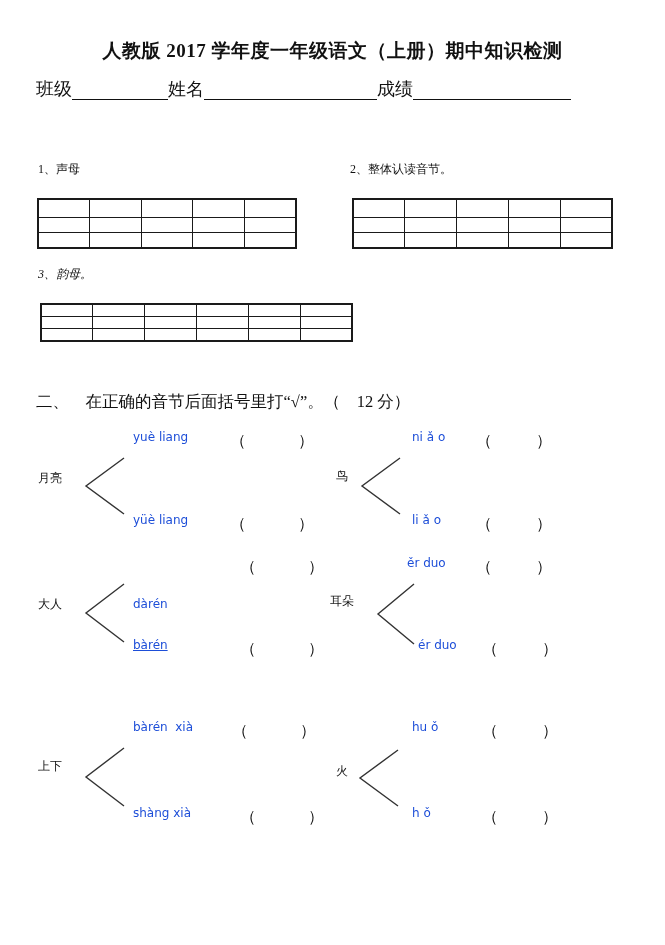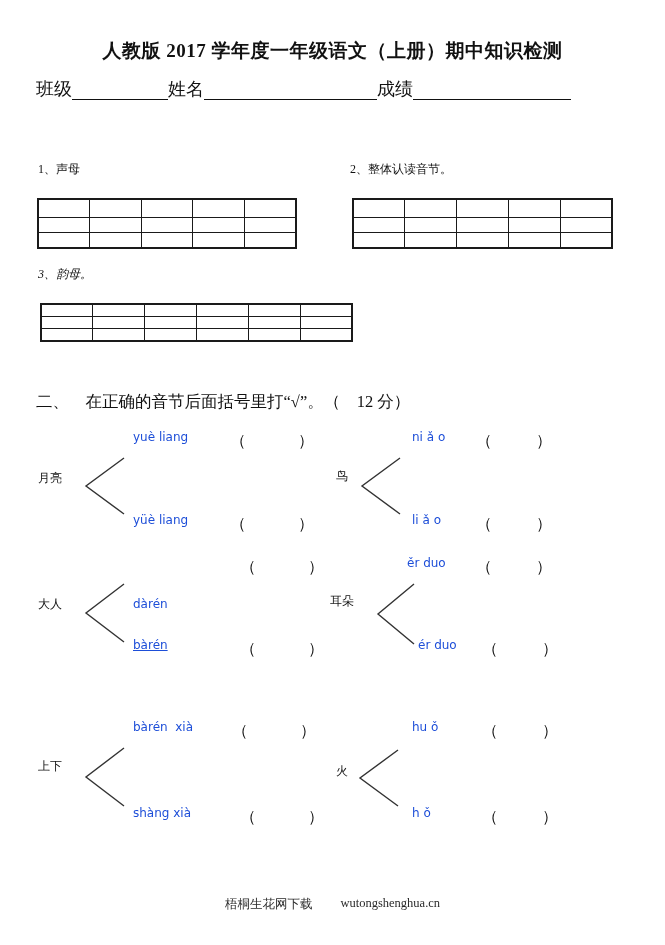--- a/index.html
+++ b/index.html
@@ -269,18 +269,14 @@
   <div class="abs parens pr" style="left:482px; top:721px;">
     <span>（</span>
     <span>）</span>
   </div>
   <div class="abs pinyin" style="left:412px; top:806px;">h ǒ</div>
   <div class="abs parens pr" style="left:482px; top:807px;">
     <span>（</span>
     <span>）</span>
   </div>
 
-  <div class="abs footer">
-    <span>梧桐生花网下载</span>
-    <span>wutongshenghua.cn</span>
-  </div>
 
 </div>
 
 </body></html>

